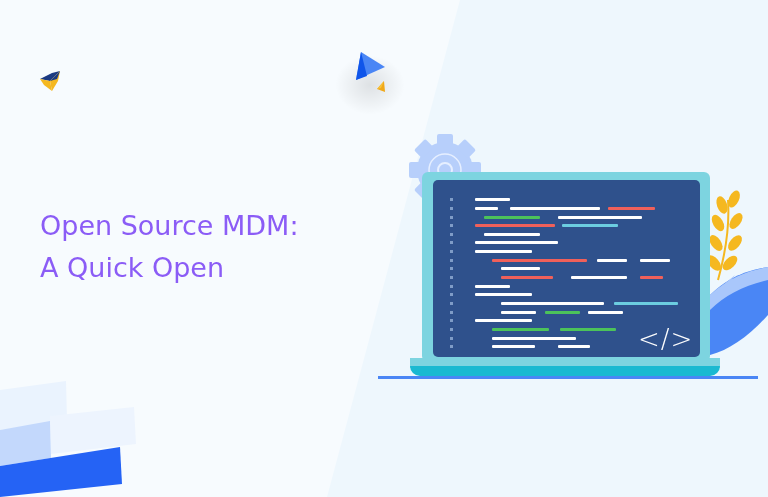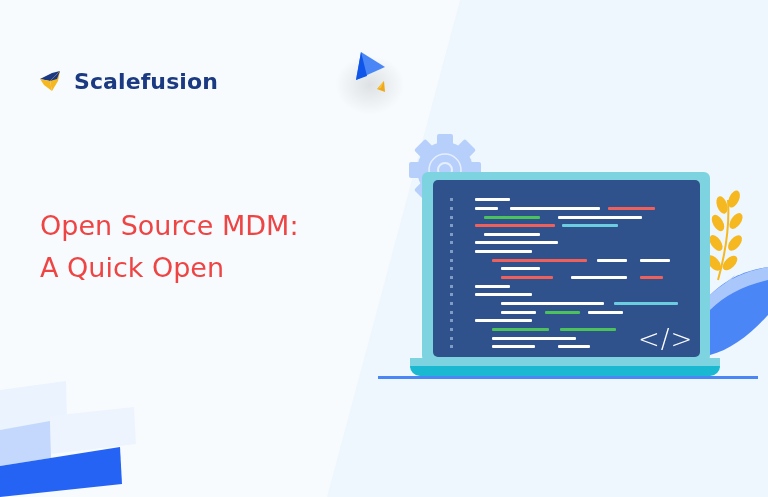--- a/index.html
+++ b/index.html
@@ -17,21 +17,21 @@
     position: absolute; left: 38px; top: 66px; height: 30px;
     display: flex; align-items: center; gap: 10px;
   }
   .logo-text {
     font-size: 22px; font-weight: 700; color: #1b3a82; letter-spacing: 0.1px;
     font-family: "DejaVu Sans", sans-serif;
   }
   .title {
     position: absolute; left: 40px; top: 205px;
     font-family: "DejaVu Sans", sans-serif;
-    font-size: 27px; line-height: 42px; color: #ef4444; font-weight: 500;
+    font-size: 27px; line-height: 42px; color: #8b5cf6; font-weight: 500;
   }
   .title div { white-space: nowrap; }
   .abs { position: absolute; }
   .screen-frame {
     position: absolute; left: 422px; top: 172px; width: 288px; height: 190px;
     background: #7dd4e0; border-radius: 6px;
   }
   .screen {
     position: absolute; left: 433px; top: 180px; width: 267px; height: 177px;
     background: #2f518c; border-radius: 5px;
@@ -70,21 +70,20 @@
   <polygon points="0,96 120,77 122,114 0,127" fill="#2563f5"></polygon>
 </svg>
 
 <div class="logo">
   <svg width="26" height="24" viewBox="0 0 26 24">
     <polygon points="2,10 14,4 22,2 12,12" fill="#1b3a82"></polygon>
     <polygon points="2,10 12,12 14,22 6,16" fill="#f5b820"></polygon>
     <polygon points="12,12 22,2 20,12 14,22" fill="#f5b820"></polygon>
     <polygon points="12,12 22,2 19,10" fill="#1b3a82"></polygon>
   </svg>
-  <span class="logo-text">Scalefusion</span>
 </div>
 
 <div class="title">
   <div>Open Source MDM:</div>
   <div>A Quick Open</div>
 </div>
 
 <div class="abs" style="left:335px;top:55px;width:70px;height:60px;border-radius:50%;background:radial-gradient(ellipse at center, rgba(0,0,0,0.10), rgba(0,0,0,0) 70%);"></div>
 <svg class="abs" style="left:353px;top:50px" width="40" height="42" viewBox="0 0 40 42">
   <polygon points="8,2 32,17 3,30" fill="#4a86f5"></polygon>

